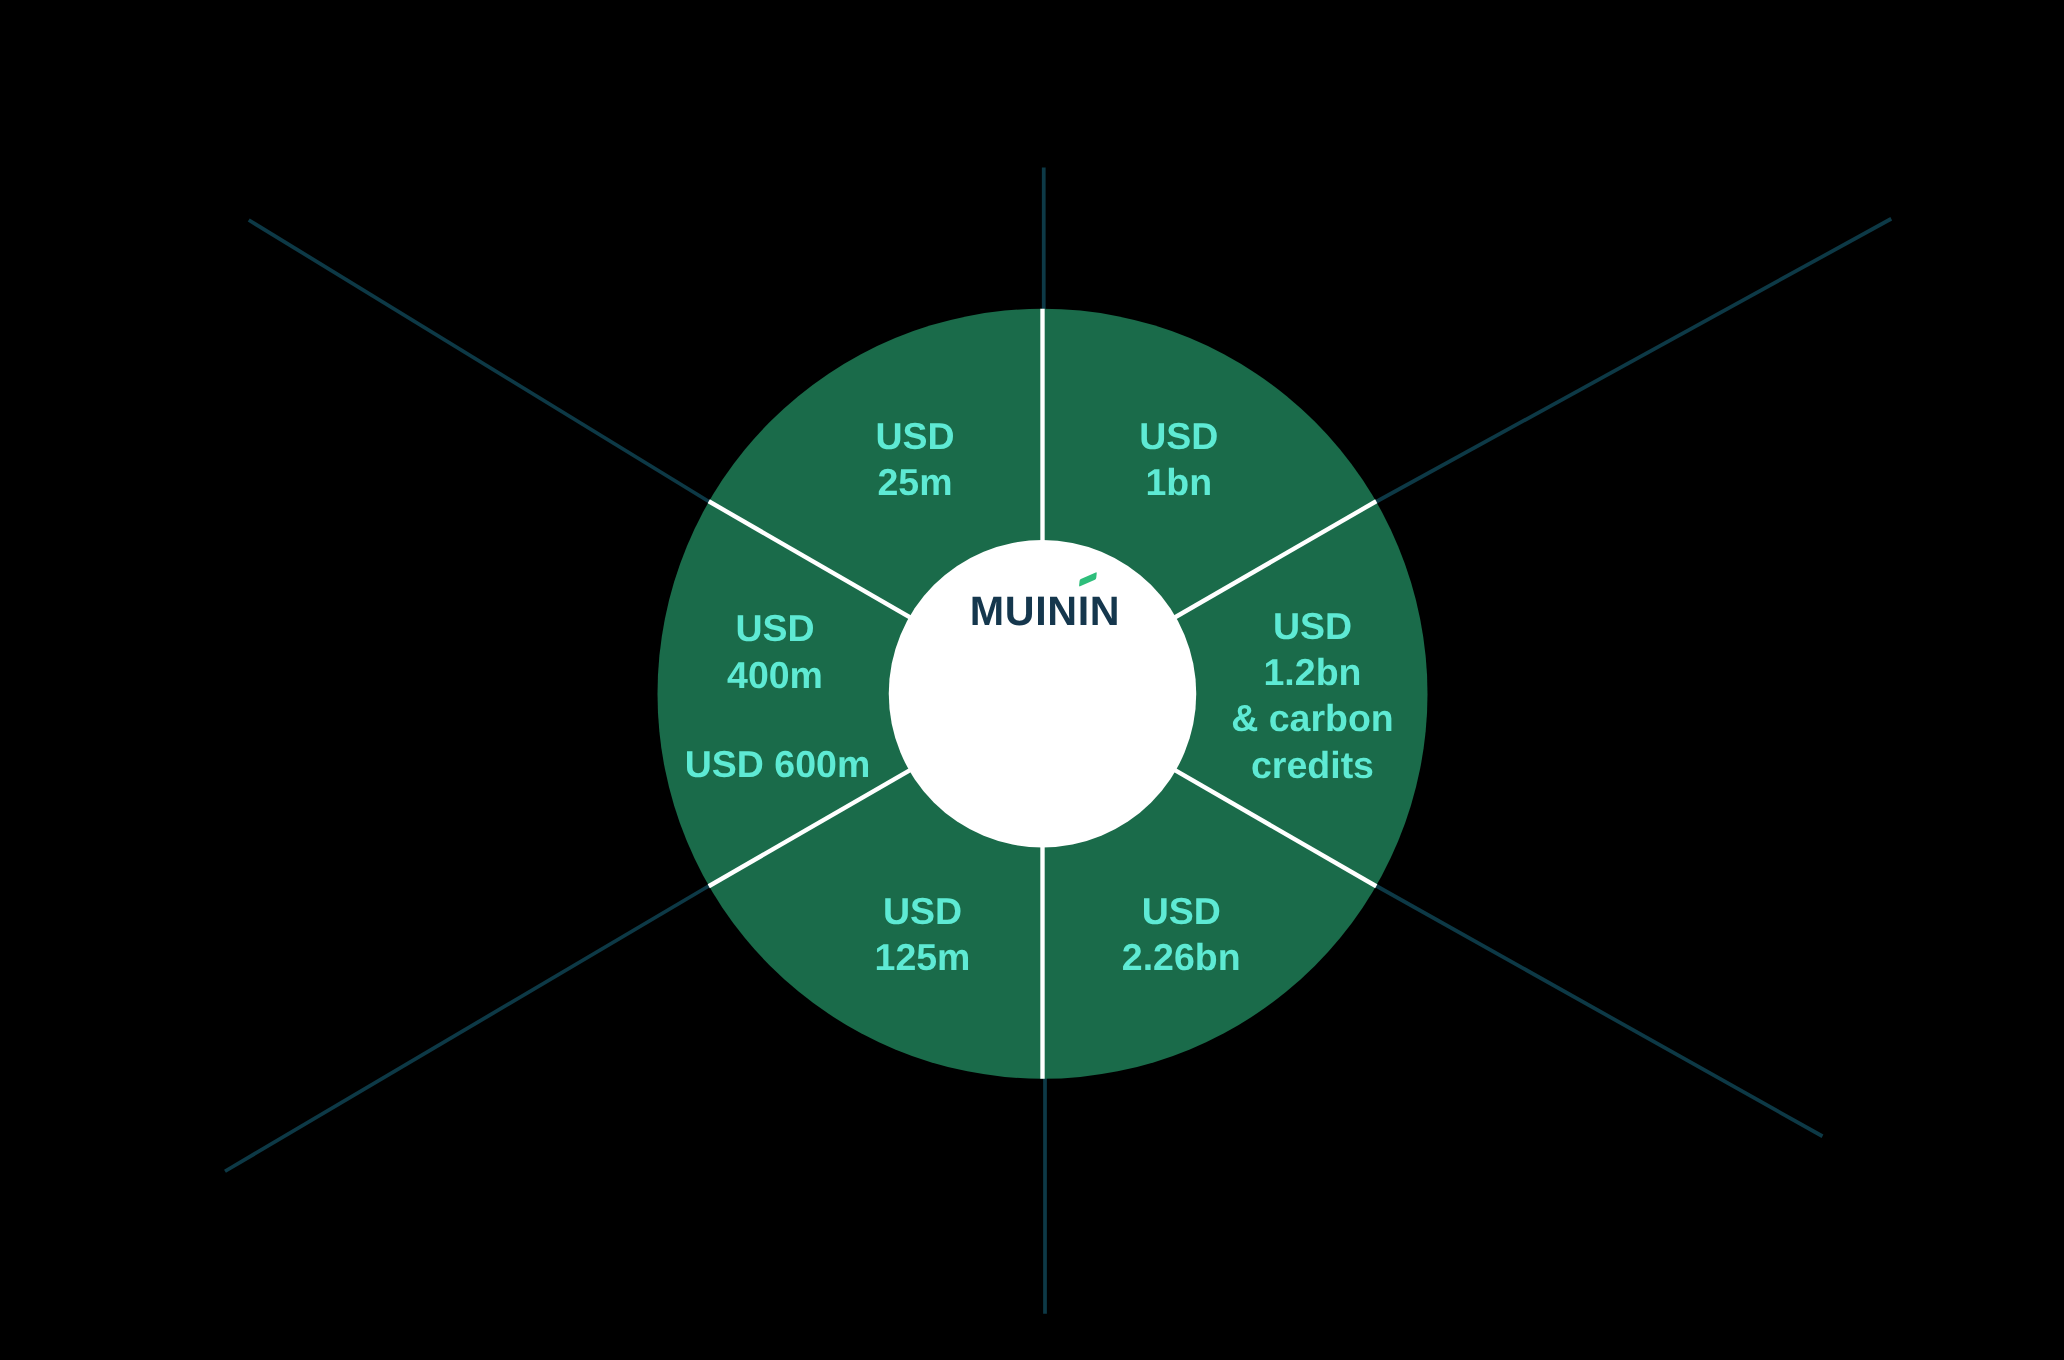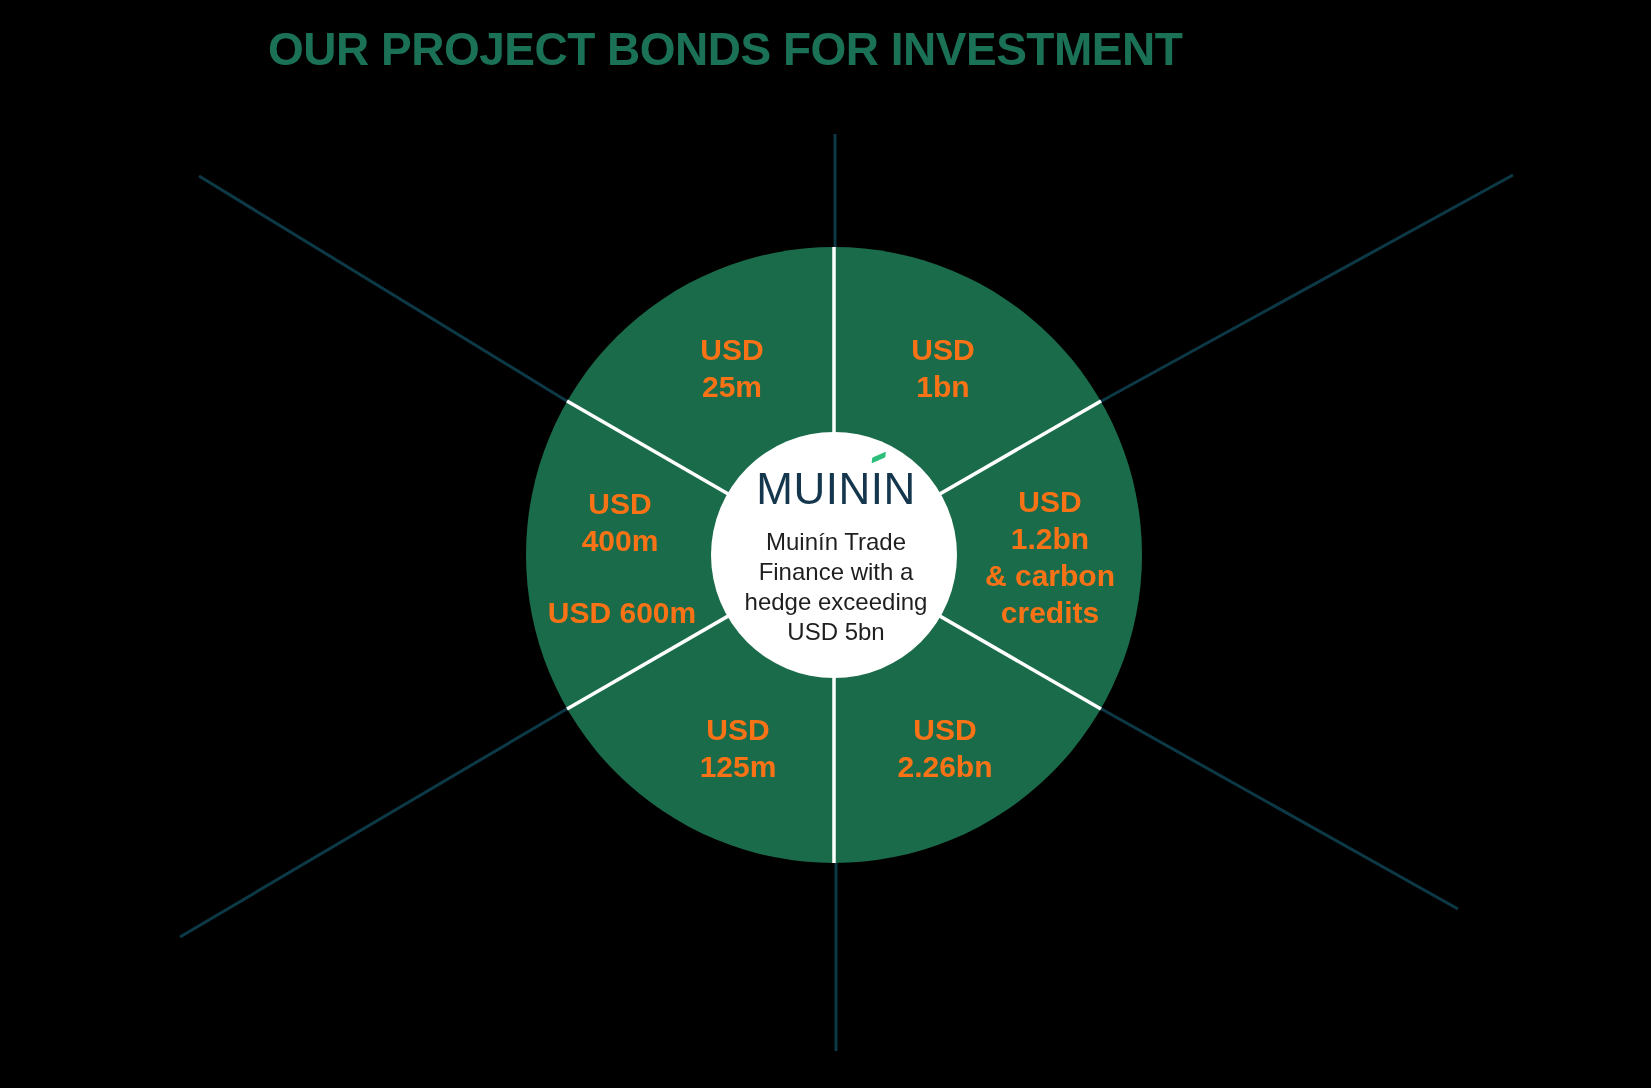--- a/index.html
+++ b/index.html
@@ -31,33 +31,33 @@
     white-space:nowrap;
   }
   .wheel-svg{position:absolute;left:0;top:0;}
   .wheel-svg .seg-circle{fill:var(--segment_green);}
   .wheel-svg .divider{stroke:var(--divider_white);stroke-width:3.5;}
   .wheel-svg .ray{stroke:var(--ray_teal);stroke-width:3;}
   .wheel-svg .hub{fill:#FFFFFF;}
   .seg-label{
     position:absolute;
     transform:translate(-50%,-50%);
-    color:#f97316;
+    color:#5eead4;
     font-size:30px;
     font-weight:bold;
     line-height:37px;
     text-align:center;
     white-space:pre-line;
   }
   .brand{
     position:absolute;
     left:836px;top:489px;
     transform:translate(-50%,-50%);
-    font-size:44px;
-    font-weight:normal;
+    font-size:33px;
+    font-weight:bold;
     letter-spacing:0.5px;
     color:var(--brand_navy);
     white-space:nowrap;
   }
   .brand .i-wrap{position:relative;display:inline-block;}
   .brand .accent-mark{
     position:absolute;
     left:1px;top:-9px;
     width:15px;height:5px;
     background:var(--accent_green);
@@ -74,21 +74,20 @@
     text-align:center;
     color:var(--body_text);
     white-space:pre-line;
   }
 </style>
 </head>
 <body>
 
 <div class="stage">
 
-  <h1 class="page-title">OUR PROJECT BONDS FOR INVESTMENT</h1>
 
   <svg class="wheel-svg" width="1651" height="1088" viewBox="0 0 1651 1088" aria-hidden="true">
 
     <g>
       <line class="ray" x1="835" y1="134" x2="835" y2="250"></line>
       <line class="ray" x1="836" y1="860" x2="836" y2="1051"></line>
       <line class="ray" x1="199" y1="176" x2="570" y2="403"></line>
       <line class="ray" x1="1513" y1="175" x2="1098" y2="403"></line>
       <line class="ray" x1="180" y1="937" x2="570" y2="707"></line>
       <line class="ray" x1="1458" y1="909" x2="1098" y2="707"></line>
@@ -119,18 +118,14 @@
   <div class="seg-label" style="left:945px;top:748px;">USD
 2.26bn</div>
   <div class="seg-label" style="left:738px;top:748px;">USD
 125m</div>
   <div class="seg-label" style="left:620px;top:522px;">USD
 400m</div>
   <div class="seg-label" style="left:622px;top:612px;">USD 600m</div>
 
   <div class="brand"><span>MUIN</span><span class="i-wrap"><span>I</span><span class="accent-mark"></span></span><span>N</span></div>
 
-  <div class="hub-desc">Muinín Trade
-Finance with a
-hedge exceeding
-USD 5bn</div>
 
 </div>
 
 </body></html>

